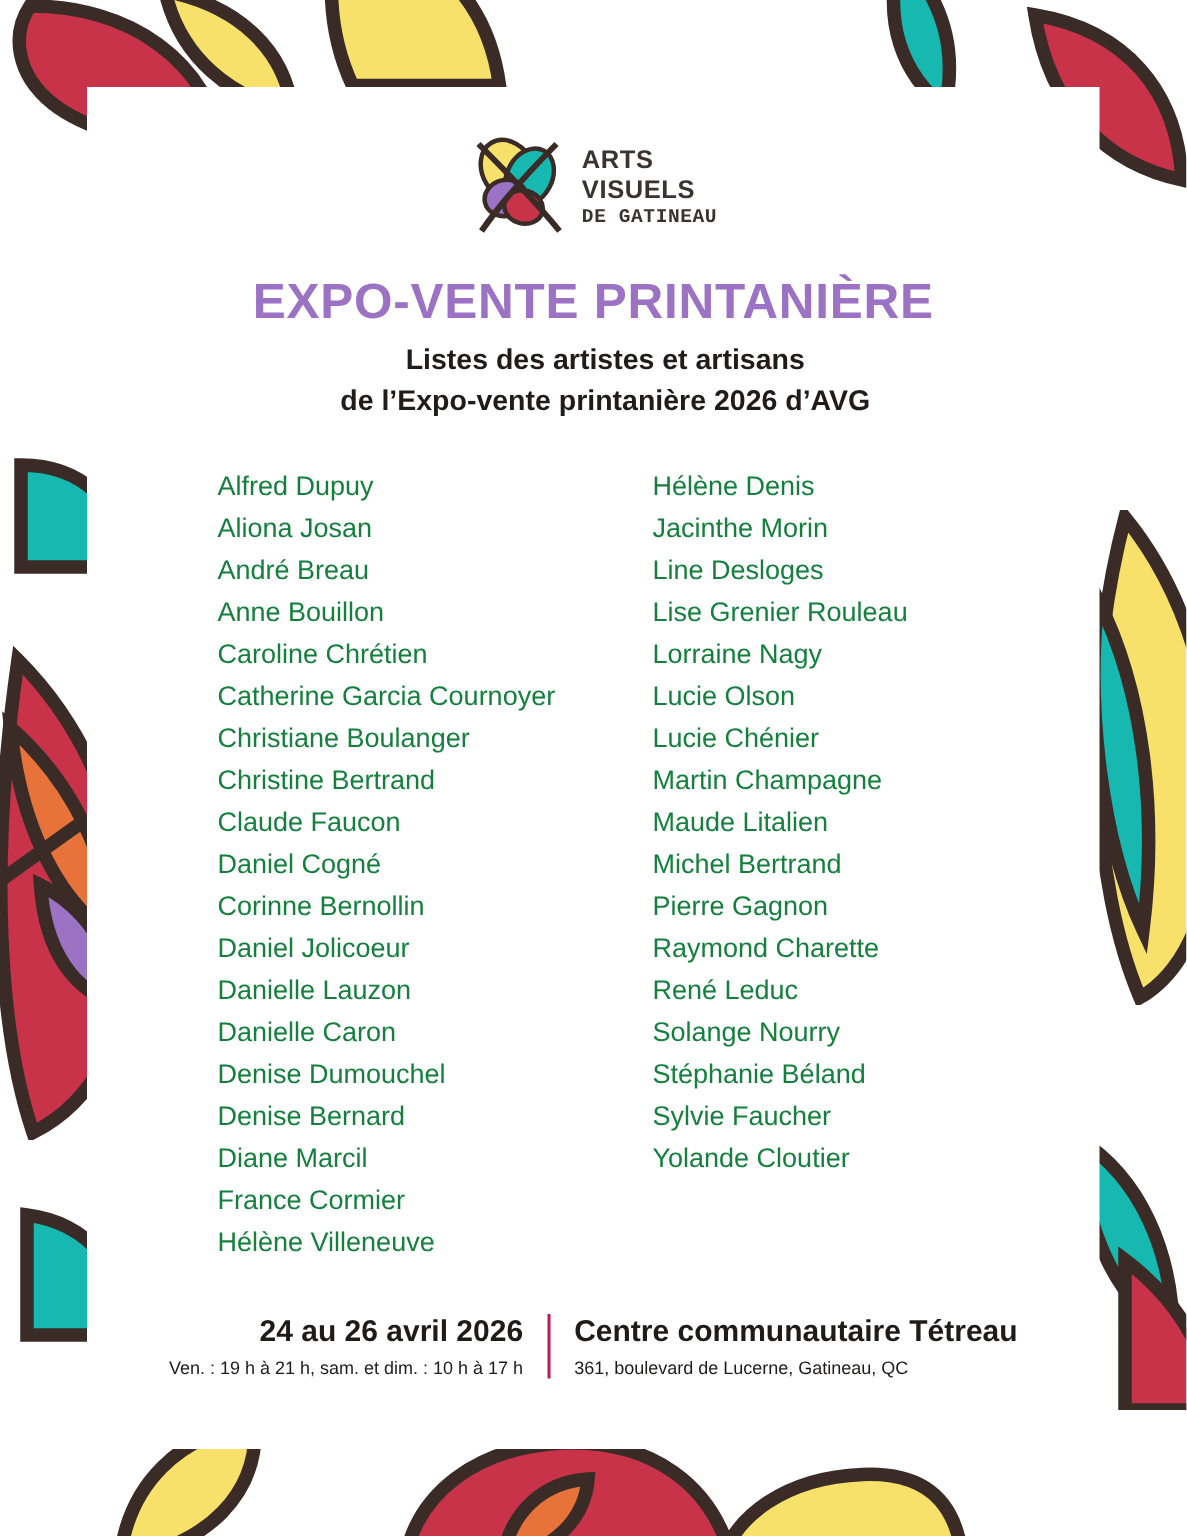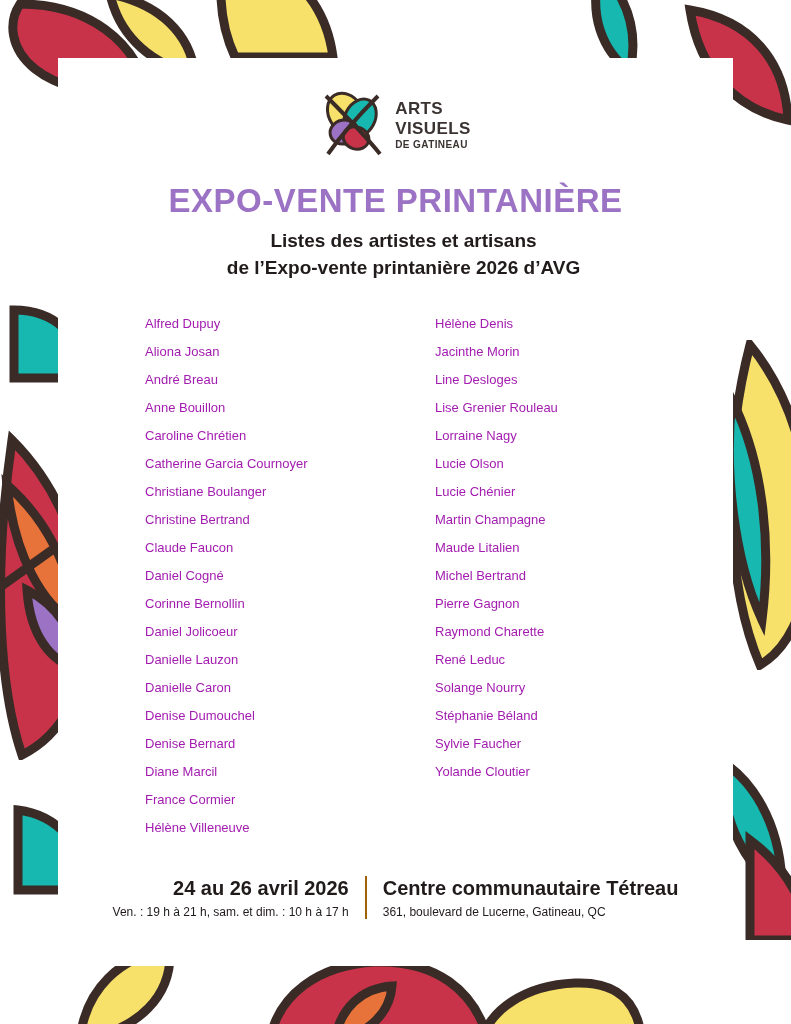--- a/index.html
+++ b/index.html
@@ -58,21 +58,21 @@
   .logo-mark { width: 66px; height: 74px; }
   .logo-text {
     margin-left: 9px;
     font-weight: bold;
     color: #3a3331;
     line-height: 1.18;
     letter-spacing: 0.4px;
   }
   .logo-text .l1 { font-size: 17px; }
   .logo-text .l2 { font-size: 17px; }
-  .logo-text .l3 { font-size: 10px; }
+  .logo-text .l3 { font-size: 13px; font-family: Liberation Mono, monospace; }
 
   .title {
     position: absolute;
     left: 0; right: 0;
     top: 182px;
     text-align: center;
     color: #9b72c4;
     font-size: 33px;
     font-weight: bold;
     letter-spacing: 0.5px;
@@ -94,38 +94,38 @@
     top: 310px;
     left: 145px;
     width: 520px;
     display: flex;
     gap: 60px;
   }
   .col {
     width: 240px;
   }
   .col .name {
-    font-size: 13px;
-    color: #a21caf;
+    font-size: 18px;
+    color: #15803d;
     line-height: 28px;
     white-space: nowrap;
   }
 
   .footer {
     position: absolute;
     left: 0; right: 0;
     top: 876px;
     display: flex;
     justify-content: center;
     align-items: stretch;
   }
   .foot-left {
     text-align: right;
     padding-right: 16px;
-    border-right: 2px solid #a16207;
+    border-right: 2px solid #be185d;
   }
   .foot-right {
     text-align: left;
     padding-left: 16px;
   }
   .foot-big {
     font-size: 20px;
     font-weight: bold;
     color: #201b1a;
     line-height: 1.25;

